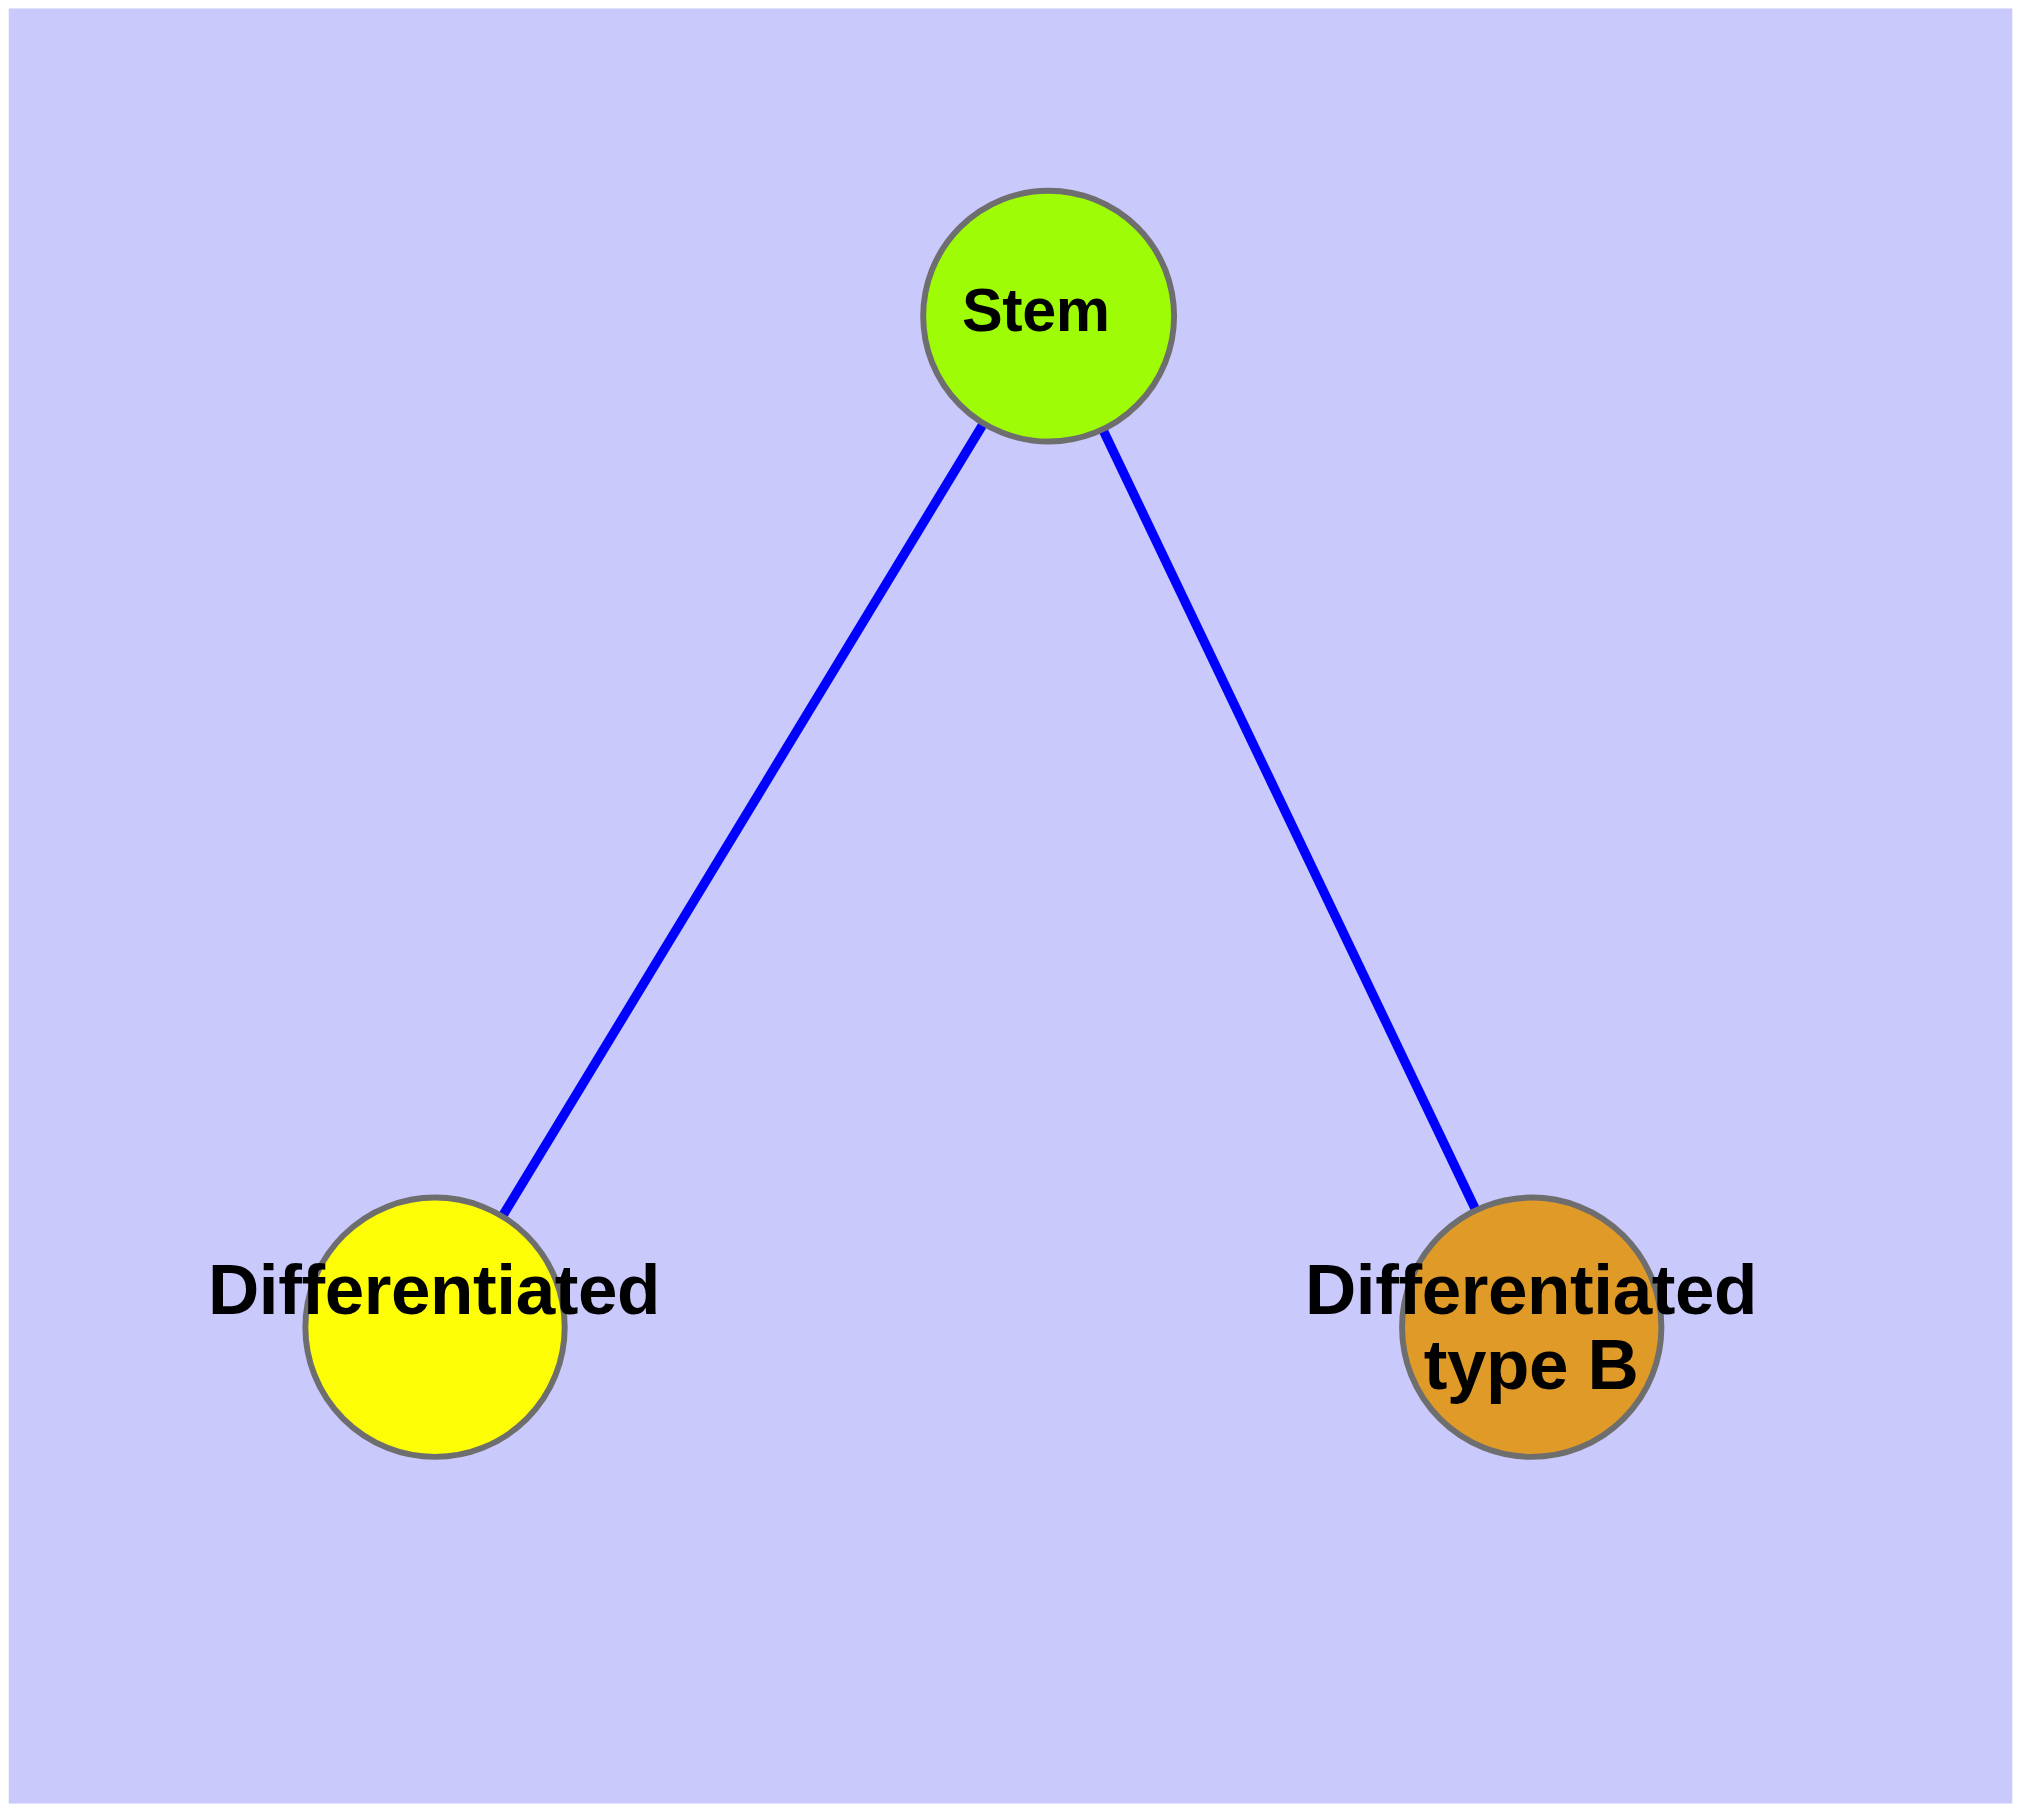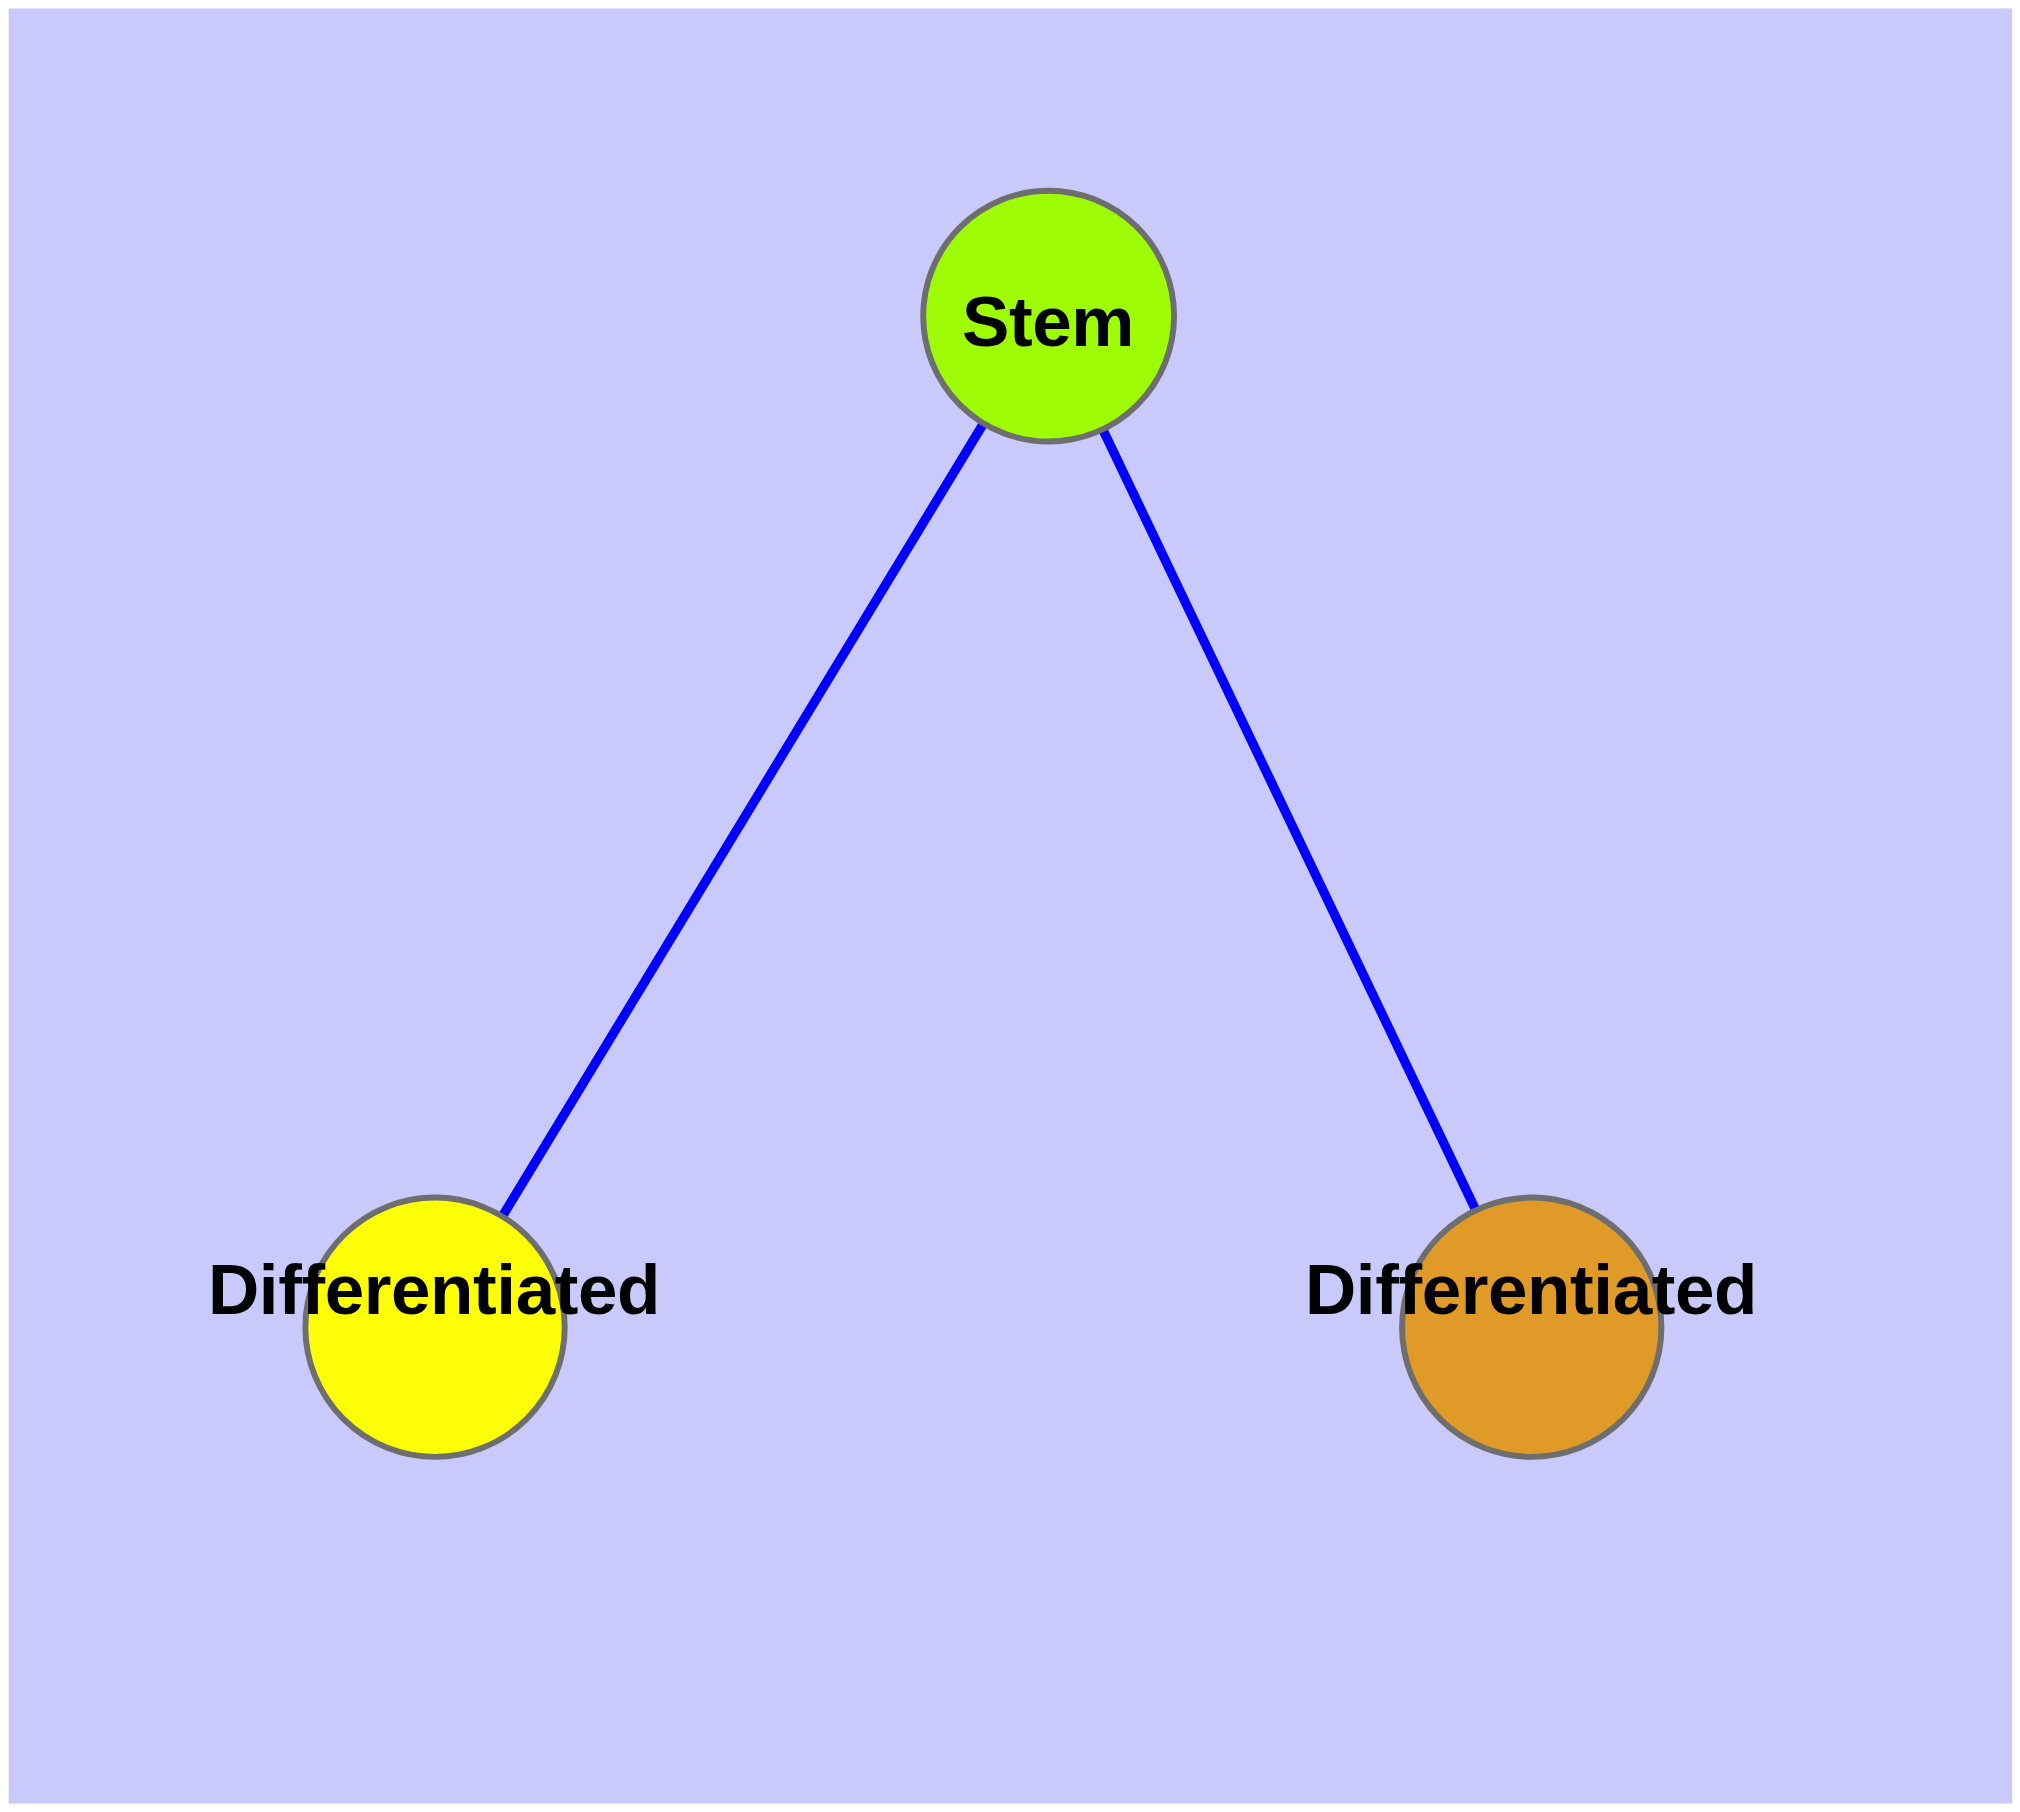--- a/index.html
+++ b/index.html
@@ -48,18 +48,18 @@
         <line x1="1163.3290042139124" y1="494.39433421657805" x2="589.2650449334851" y2="1440.3312173955142" stroke="#0000ff" stroke-width="11" stroke-linecap="butt"></line>
         <line x1="1298.2172726480962" y1="501.12667766522577" x2="1743.6271895826046" y2="1433.3618196000832" stroke="#0000ff" stroke-width="11" stroke-linecap="butt"></line>
       </g>
     <g id="nodes-group">
         <circle cx="1237" cy="373" r="148" fill="#9dfc06" stroke="#6e6e6e" stroke-width="7"></circle>
         <circle cx="513" cy="1566" r="153" fill="#fdfe05" stroke="#6e6e6e" stroke-width="7"></circle>
         <circle cx="1807" cy="1566" r="153" fill="#e09a28" stroke="#6e6e6e" stroke-width="7"></circle>
       </g>
   </svg>
   <div id="labels-layer">
-      <div class="node-label" style="font-size: 71px; color: rgb(0, 0, 0); left: 962px; top: 284px;"><div>Stem</div></div>
+      <div class="node-label" style="font-size: 61px; color: rgb(0, 0, 0); left: 962px; top: 278px;"><div>Stem</div></div>
       <div class="node-label" style="font-size: 71px; color: rgb(0, 0, 0); left: 208px; top: 1252px;"><div>Differentiated</div></div>
-      <div class="node-label" style="font-size: 71px; color: rgb(0, 0, 0); left: 1305px; top: 1252px;"><div>Differentiated</div></div>
+      <div class="node-label" style="font-size: 71px; color: rgb(0, 0, 0); left: 1305px; top: 1252px;"><div>Differentiated</div><div>type B</div></div>
     </div>
 </div>
 
 
 </body></html>

